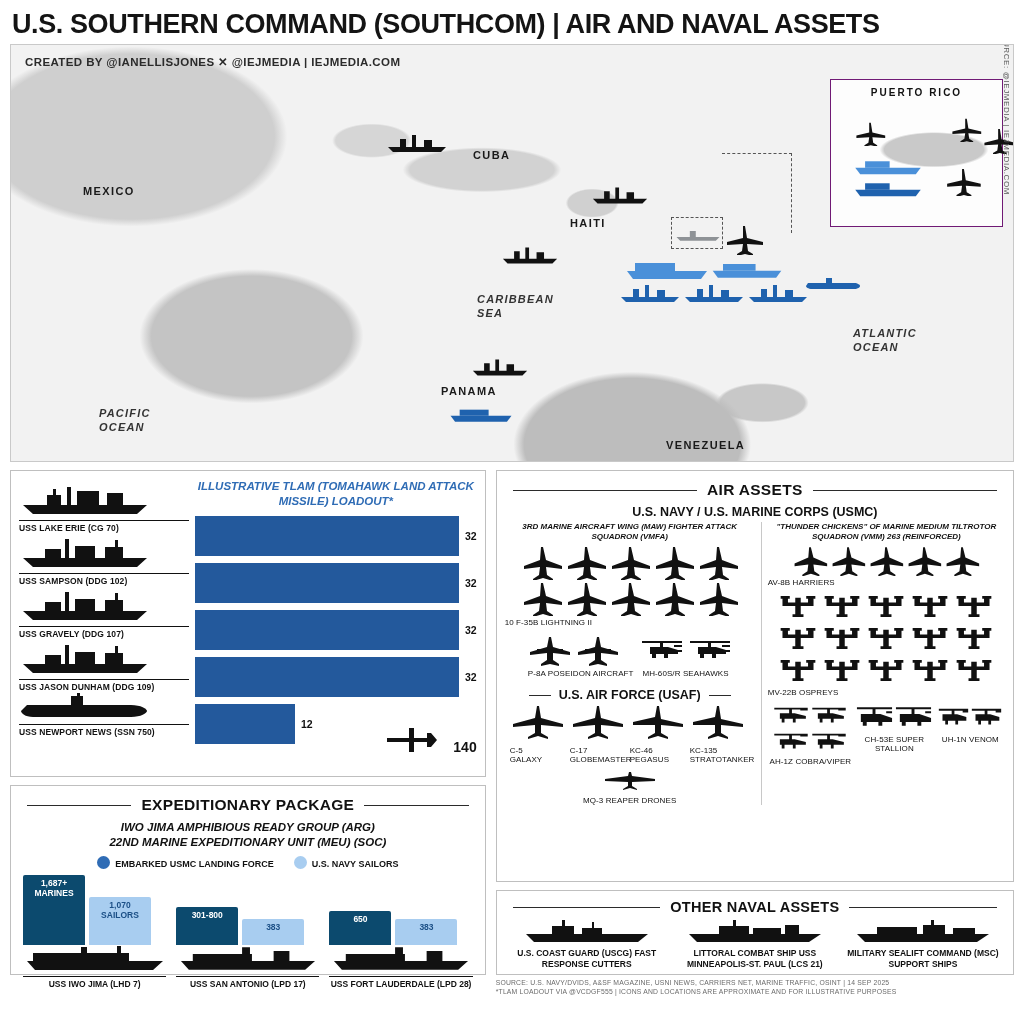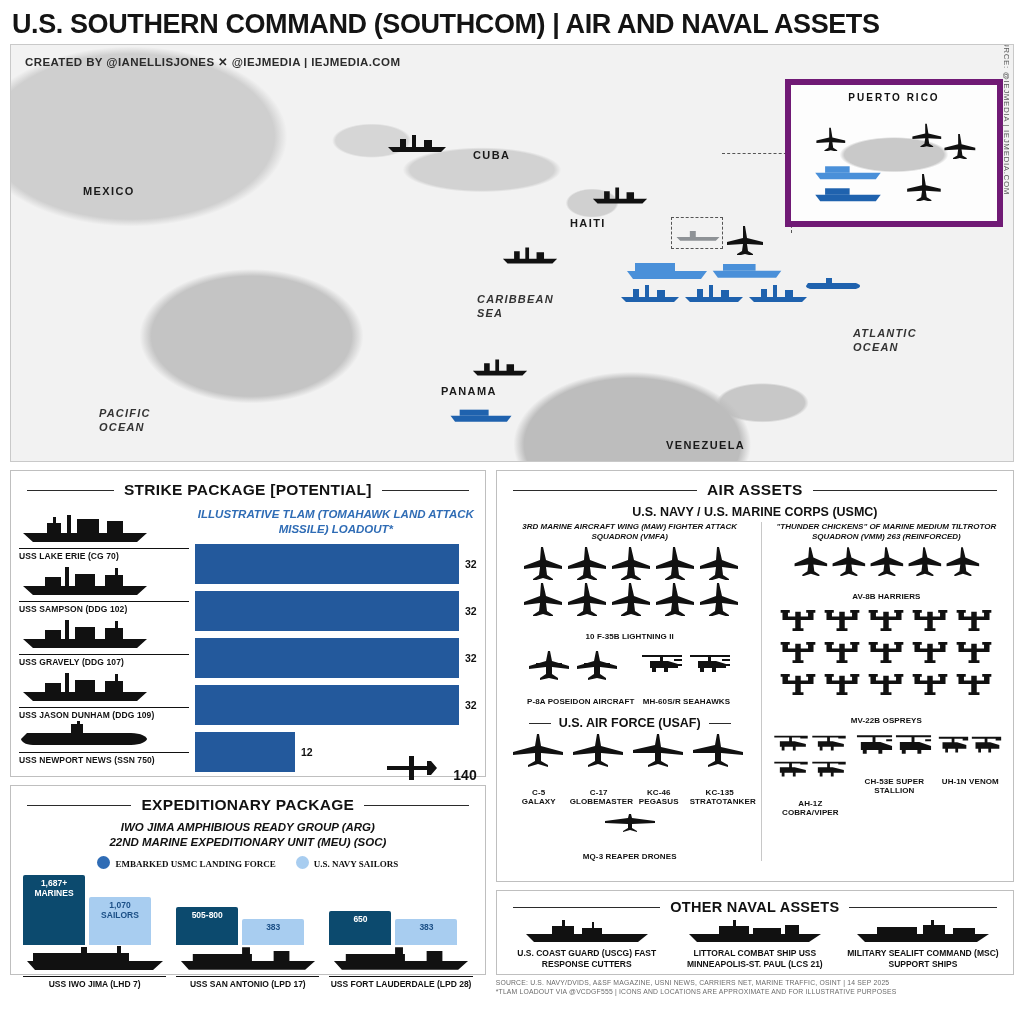--- a/index.html
+++ b/index.html
@@ -42,22 +42,22 @@
     font-size:11.5px; font-weight:bold; letter-spacing:0.4px; color:#2b2b2b;
   }
   .map-label {
     position:absolute; z-index:5; font-size:11px; font-weight:bold;
     letter-spacing:1.4px; color:#1a1a1a;
   }
   .map-label.italic { font-style:italic; font-weight:bold; letter-spacing:1.2px; color:#333; }
   .map-label.two { line-height:1.25; }
 
   .pr-inset {
-    position:absolute; right:10px; top:34px; width:218px; height:148px;
-    border:6px solid #701a75; background:#fdfdfd; z-index:7;
+    position:absolute; right:10px; top:34px; width:173px; height:148px;
+    border:1px solid #701a75; background:#fdfdfd; z-index:7;
   }
   .pr-inset .pr-title {
     text-align:center; font-size:10px; font-weight:bold; letter-spacing:2px;
     margin-top:7px; color:#111;
   }
   .pr-island {
     position:absolute; left:18px; top:26px; width:170px; height:104px;
     background:
       radial-gradient(ellipse 80px 26px at 50% 42%, #c9c9c9 0%, #c9c9c9 62%, rgba(201,201,201,0) 68%);
   }
@@ -114,39 +114,39 @@
     text-align:center; font-style:italic; font-weight:bold; font-size:11.5px;
     color:#2f6cb5; line-height:1.25; margin-bottom:4px;
   }
   .bar-row { display:flex; align-items:center; height:47px; }
   .bar { background:#23599c; height:40px; }
   .bar-val { font-size:10.5px; font-weight:bold; margin-left:6px; color:#111; }
   .total-val { font-size:14px; font-weight:bold; margin-left:8px; }
 
   
   .exp-sub { text-align:center; font-style:italic; font-weight:bold; font-size:11.5px; line-height:1.3; margin:2px 0 6px; }
-  .legend { display:flex; justify-content:center; gap:20px; align-items:flex-start; font-size:9px; font-weight:bold; margin-bottom:4px;font-family:Liberation Serif, serif;}
+  .legend { display:flex; justify-content:center; gap:20px; align-items:flex-start; font-size:9px; font-weight:bold; margin-bottom:4px;}
   .legend .dot { width:13px; height:13px; border-radius:50%; display:inline-block; margin-right:5px; vertical-align:-2px;}
   .dot.dark { background:#2f6cb5; }
   .dot.light { background:#a8cdf0; }
   .exp-groups { display:flex; gap:10px; align-items:flex-end; padding:0 4px; }
   .exp-group { flex:1; }
   .exp-bars { display:flex; align-items:flex-end; gap:4px; height:72px; }
   .exp-bar { border-radius:2px 2px 0 0; color:#fff; font-size:8.5px; font-weight:bold; text-align:center; padding-top:4px; line-height:1.15; }
   .exp-bar.dark { background:#0c4a6e; }
   .exp-bar.light { background:#a8cdf0; color:#1b4f86; }
   .exp-name { font-size:8.5px; font-weight:bold; text-align:center; border-top:1px solid #111; margin-top:1px; padding-top:2px; }
 
   
   .air-cols { display:flex; gap:6px; }
   .air-left { width:250px; }
   .air-right { flex:1; border-left:1px solid #c8c8c8; padding-left:6px;}
   .cap { font-size:8px; font-weight:bold; text-align:center; line-height:1.25; font-style:italic; }
   .grid-icons { display:flex; flex-wrap:wrap; justify-content:center; gap:2px; }
-  .lbl { font-size:8px; font-weight:bold; text-align:center; margin-top:16px; letter-spacing:0.1px;}
+  .lbl { font-size:8px; font-weight:normal; margin-top:2px; letter-spacing:0.1px;}
   .row-icons { display:flex; justify-content:center; align-items:flex-end; gap:6px; }
   .usaf-title { text-align:center; font-size:12.5px; font-weight:bold; margin:6px 0 2px; }
 
   
   .other-row { display:flex; gap:4px; }
   .other-item { flex:1; text-align:center; }
   .other-cap { font-size:8.5px; font-weight:bold; line-height:1.25; margin-top:1px; }
   .source {
     font-size:6.8px; color:#6a6a6a; letter-spacing:0.2px; line-height:1.3;
     margin-top:4px; text-align:left;
@@ -285,23 +285,20 @@
     </div>
 
     <div class="side-credit">SOURCE: @IEJMEDIA | IEJMEDIA.COM</div>
   </div>
 
   <div class="panels">
 
     <div class="col-left">
 
       <div class="panel" style="height:307px;">
-        <div class="panel-title">
-          <span class="txt">STRIKE PACKAGE [POTENTIAL]</span>
-        </div>
         <div class="strike-body">
           <div class="strike-ships">
 
             <div class="ship-row">
               <svg width="132" height="34" viewBox="0 0 132 34">
                 <path fill="#111" d="M4 24h124l-10 9H14zM28 14h14v10H28zM48 6h4v18h-4zM58 10h22v14H58zM88 12h16v12H88zM34 8h3v6h-3z"></path>
               </svg>
               <div class="ship-name">USS LAKE ERIE (CG 70)</div>
             </div>
 
@@ -396,21 +393,21 @@
             <div style="text-align:center;">
               <svg width="140" height="26" viewBox="0 0 140 26">
                 <path fill="#111" d="M2 16h136l-10 9H10zM8 8h96v8H8zM56 2h6v6h-6zM92 1h4v7h-4z"></path>
               </svg>
             </div>
             <div class="exp-name">USS IWO JIMA (LHD 7)</div>
           </div>
 
           <div class="exp-group">
             <div class="exp-bars">
-              <div class="exp-bar dark" style="width:62px; height:38px;">505-800</div>
+              <div class="exp-bar dark" style="width:62px; height:38px;">301-800</div>
               <div class="exp-bar light" style="width:62px; height:26px;">383</div>
             </div>
             <div style="text-align:center;">
               <svg width="138" height="26" viewBox="0 0 140 26">
                 <path fill="#111" d="M2 16h136l-10 9H10zM14 9h60v7H14zM64 2h8v7h-8zM96 6h16v10H96z"></path>
               </svg>
             </div>
             <div class="exp-name">USS SAN ANTONIO (LPD 17)</div>
           </div>
 

